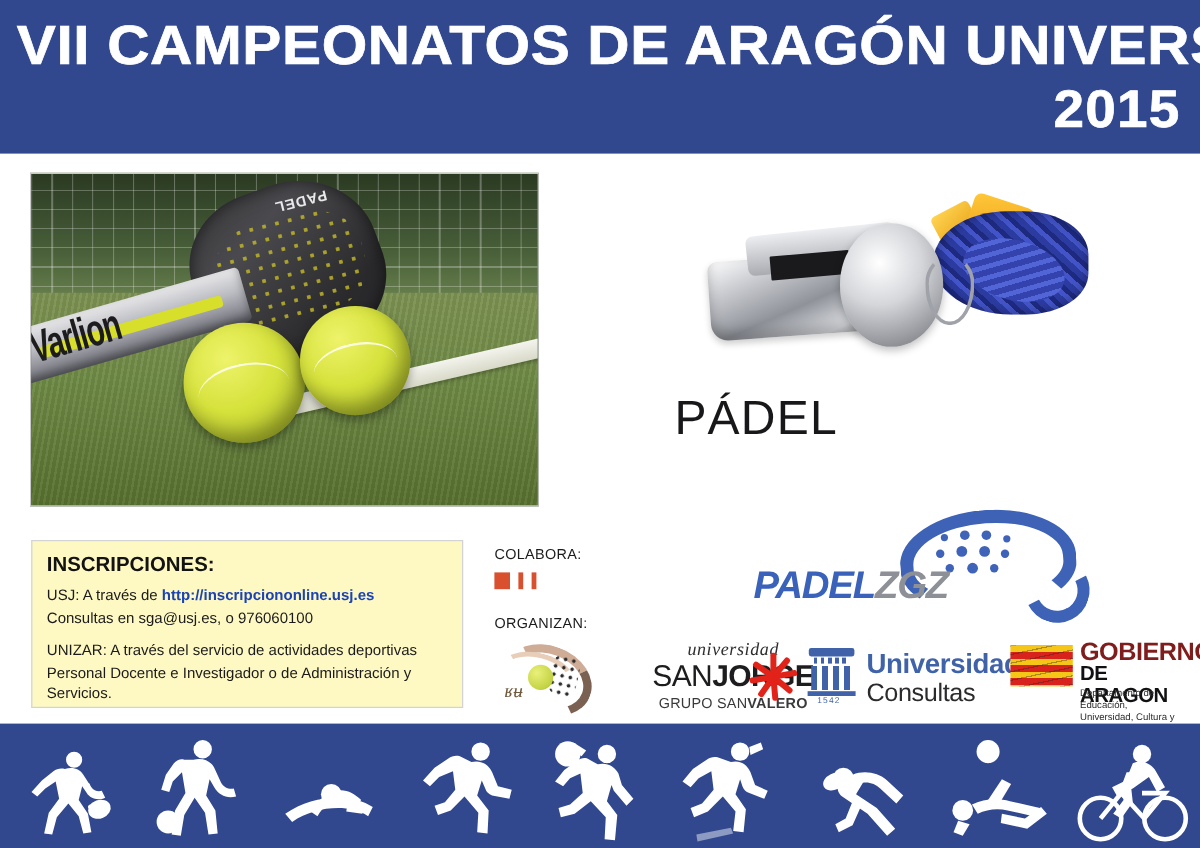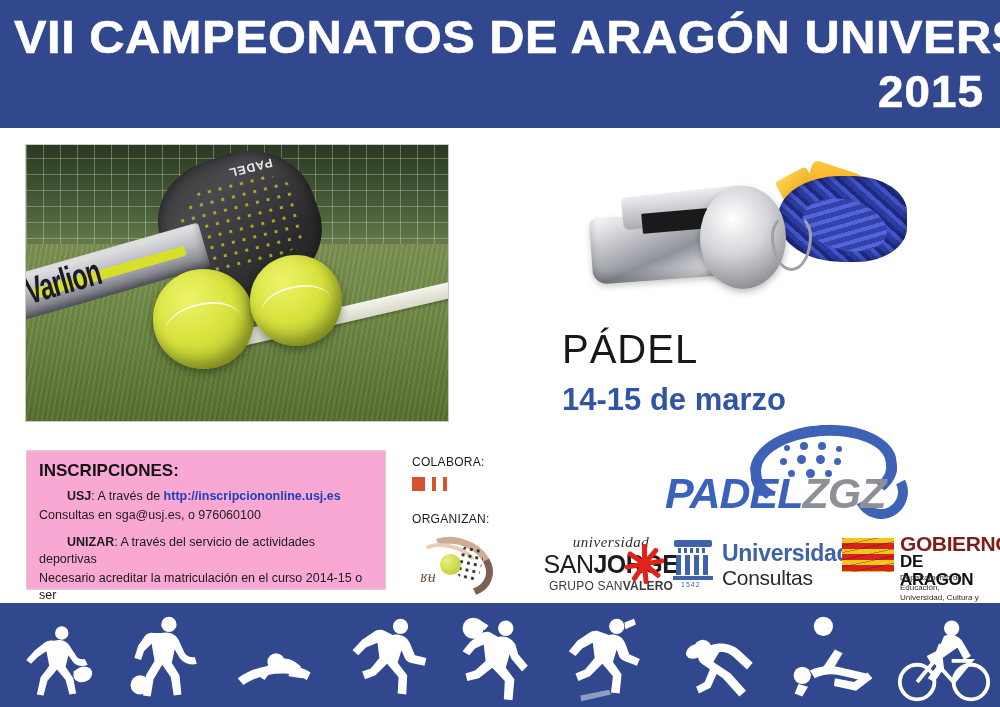--- a/index.html
+++ b/index.html
@@ -185,26 +185,26 @@
     font-size:40px;color:#18181a;letter-spacing:1px;font-weight:400;
   }
   .padel-date{
     position:absolute;left:562px;top:382px;
     font-size:31px;color:#2f55a4;font-weight:bold;letter-spacing:0px;
   }
 
   
   .insc-box{
     position:absolute;left:26px;top:450px;width:360px;height:140px;
-    border:1px solid #d3d3d3;background:#f9a8d4;
+    border:1px solid #d3d3d3;background:#fef9c3;
     padding:10px 12px 0 12px;box-sizing:border-box;
   }
   .insc-h{font-size:17px;font-weight:bold;color:#131313;margin:0 0 7px 0;}
   .insc-l{font-size:12.5px;color:#1b1b1b;line-height:17px;margin:0 0 2px 0;}
-  .insc-l b{font-weight:bold;margin-left:28px;}
+  .insc-l b{font-weight:normal;}
   .insc-link{color:#1b43b5;font-weight:bold;}
   .insc-gap{height:8px;}
 
   
   .colabora-lbl{position:absolute;left:412px;top:455px;font-size:12px;color:#1b1b1b;letter-spacing:.3px;}
   .organizan-lbl{position:absolute;left:412px;top:512px;font-size:12px;color:#1b1b1b;letter-spacing:.3px;}
 
   
   .edelvives{position:absolute;left:412px;top:477px;display:flex;align-items:center;gap:7px;}
   .ed-sq{width:13px;height:14px;background:#d8502e;}
@@ -221,21 +221,21 @@
     transform:rotate(-4deg);
   }
   .pz-tail{
     position:absolute;left:232px;top:40px;width:34px;height:34px;
     border:10px solid #3d62b6;border-radius:50%;
     border-top-color:transparent;border-left-color:transparent;
     transform:rotate(18deg);
   }
   .pz-dots{position:absolute;left:156px;top:16px;width:72px;height:40px;}
   .pz-dot{position:absolute;border-radius:50%;background:#3f63b8;}
-  .pz-word{position:absolute;left:6px;top:44px;font-size:43px;font-weight:bold;font-style:italic;letter-spacing:-1px;margin-left:37px;}
+  .pz-word{position:absolute;left:6px;top:44px;font-size:32px;font-weight:bold;font-style:italic;letter-spacing:-1px;}
   .pz-blue{color:#3a62bb;}
   .pz-gray{color:#8d9096;}
 
   
   .org-row{position:absolute;left:410px;top:530px;width:582px;height:62px;}
 
   
   .usj-mark{position:absolute;left:2px;top:2px;width:82px;height:58px;}
   .um-arc{
     position:absolute;left:6px;top:6px;width:62px;height:44px;
@@ -339,33 +339,31 @@
     <div class="wh-cord"></div>
     <div class="wh-cord2"></div>
     <div class="wh-body"></div>
     <div class="wh-top"></div>
     <div class="wh-slot"></div>
     <div class="wh-ball"></div>
     <div class="wh-ring"></div>
   </div>
 
   <div class="padel-title">PÁDEL</div>
-  <div class="padel-date">14-15 de marzo</div>
 
   <div class="insc-box">
     <div class="insc-h">INSCRIPCIONES:</div>
     <div class="insc-l">
       <b>USJ</b><span>: A través de </span><span class="insc-link">http://inscripciononline.usj.es</span>
     </div>
     <div class="insc-l">Consultas en sga@usj.es, o 976060100</div>
     <div class="insc-gap"></div>
     <div class="insc-l">
       <b>UNIZAR</b><span>: A través del servicio de actividades deportivas</span>
     </div>
-    <div class="insc-l">Necesario acreditar la matriculación en el curso 2014-15 o ser</div>
     <div class="insc-l">Personal Docente e Investigador o de Administración y Servicios.</div>
   </div>
 
   <div class="colabora-lbl">COLABORA:</div>
   <div class="edelvives">
     <span class="ed-sq"></span>
     <span class="ed-bar"></span>
     <span class="ed-bar2"></span>
   </div>
 

